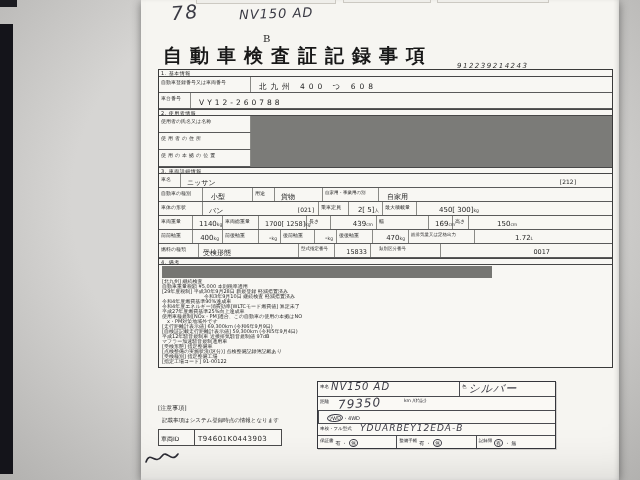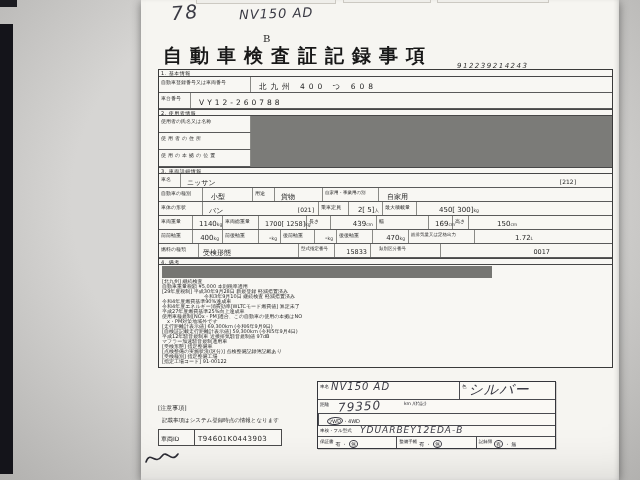--- a/index.html
+++ b/index.html
@@ -262,21 +262,21 @@
   </div>
 
   <div class="stamp">
     <div class="srow">
       <div class="sgroup gx">
         <div class="slbl">車名</div>
         <div class="shand hw">NV150 AD</div>
       </div>
       <div class="sgroup sdiv" style="width:96px">
         <div class="slbl">色</div>
-        <div class="shand hw" style="font-size:14px">シルバー</div>
+        <div class="shand hw" style="font-size:11px">シルバー</div>
       </div>
     </div>
     <div class="srow">
       <div class="slbl" style="width:20px">距離</div>
       <div class="shand hw" style="font-size:12px;width:64px;transform:rotate(-3deg)">79350</div>
       <div class="slbl" style="padding-top:1px">km /(特記)</div>
     </div>
     <div class="srow">
       <div class="sgroup sdiv" style="width:96px">
         <div class="opts" style="padding-left:8px">

